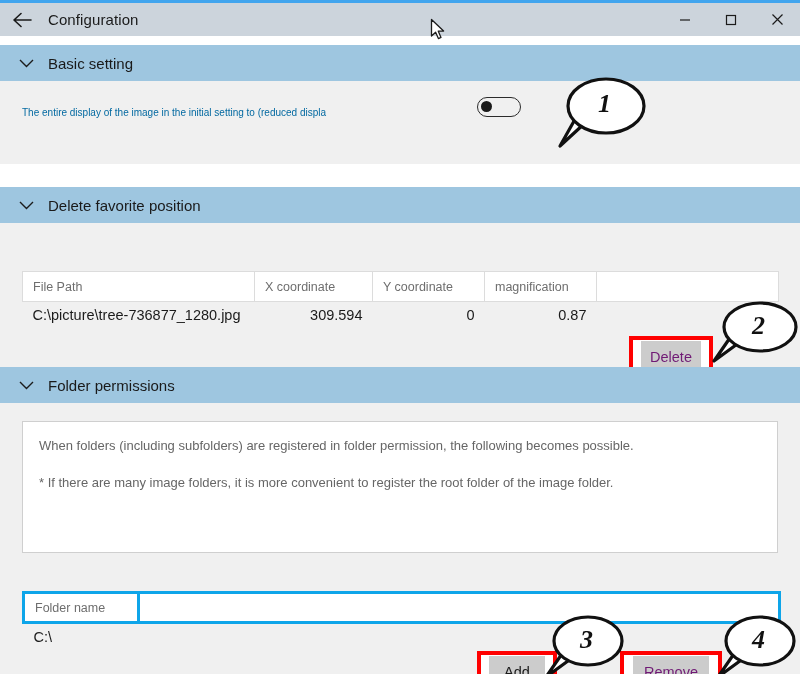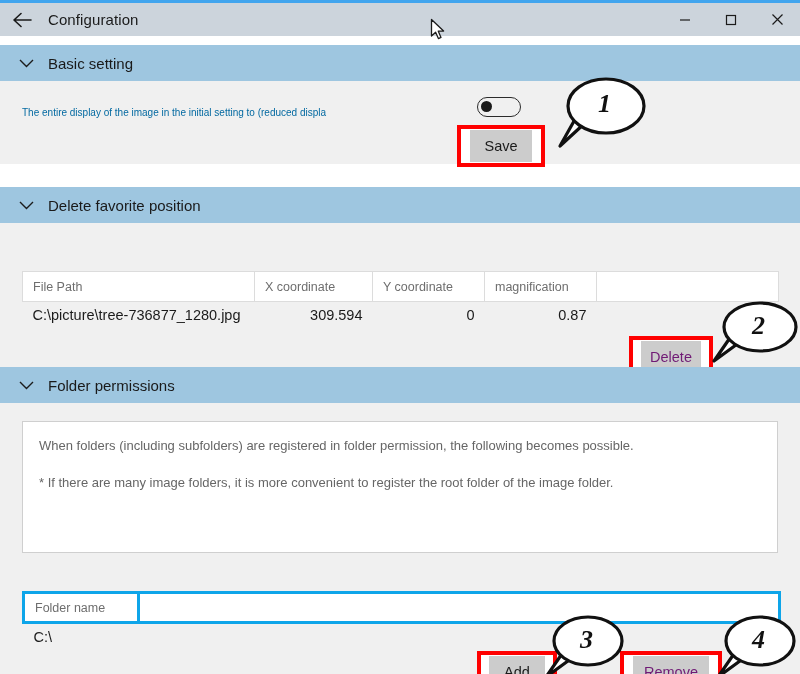--- a/index.html
+++ b/index.html
@@ -253,23 +253,20 @@
     <div class="sec-body">
       <div class="basic-label">The entire display of the image in the initial setting to (reduced displa</div>
 
       <div class="toggle-wrap">
         <div class="toggle">
           <div class="knob"></div>
         </div>
         <span class="toggle-state">Off</span>
       </div>
 
-      <div class="redbox" style="left:457px; top:44px; width:88px; height:42px;">
-        <button class="winbtn" style="width:62px;">Save</button>
-      </div>
 
       <div class="callout" style="left:548px; top:-5px; width:100px; height:76px;">
         <svg width="100" height="76" viewBox="0 0 100 76">
           <path d="M12 70 L37 47 L30 38 Z" fill="#ffffff" stroke="#111111" stroke-width="3.2" stroke-linejoin="round"></path>
           <ellipse cx="58" cy="30" rx="38" ry="27" fill="#ffffff" stroke="#111111" stroke-width="3.2"></ellipse>
         </svg>
         <span class="num" style="left:50px; top:13px;">1</span>
       </div>
     </div>
   </div>

